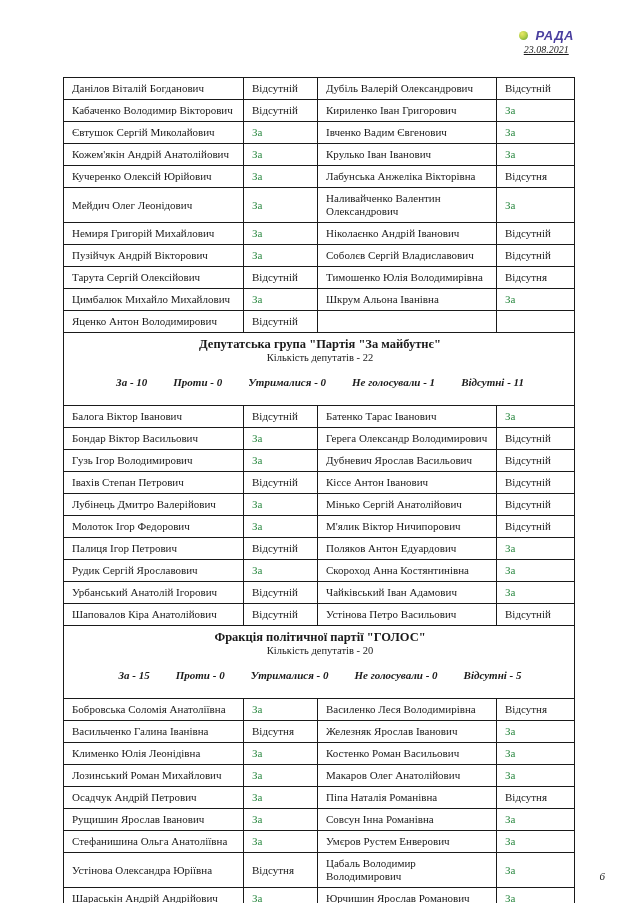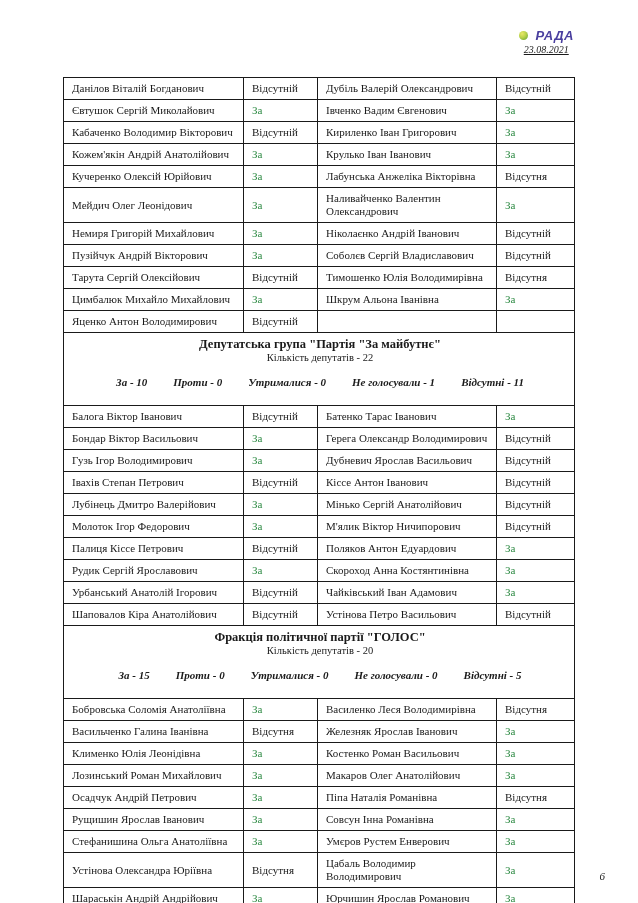--- a/index.html
+++ b/index.html
@@ -75,29 +75,29 @@
     <col style="width:78px">
   </colgroup>
   <tbody>
       <tr>
         <td class="name-col">Данілов Віталій Богданович</td>
         <td class="status-col">Відсутній</td>
         <td class="name-col">Дубіль Валерій Олександрович</td>
         <td class="status-col">Відсутній</td>
       </tr>
       <tr>
+        <td class="name-col">Кабаченко Володимир Вікторович</td>
+        <td class="status-col">Відсутній</td>
+        <td class="name-col">Кириленко Іван Григорович</td>
+        <td class="status-col vote-for">За</td>
+      </tr>
+      <tr>
         <td class="name-col">Євтушок Сергій Миколайович</td>
         <td class="status-col vote-for">За</td>
         <td class="name-col">Івченко Вадим Євгенович</td>
-        <td class="status-col vote-for">За</td>
-      </tr>
-      <tr>
-        <td class="name-col">Кабаченко Володимир Вікторович</td>
-        <td class="status-col">Відсутній</td>
-        <td class="name-col">Кириленко Іван Григорович</td>
         <td class="status-col vote-for">За</td>
       </tr>
       <tr>
         <td class="name-col">Кожем'якін Андрій Анатолійович</td>
         <td class="status-col vote-for">За</td>
         <td class="name-col">Крулько Іван Іванович</td>
         <td class="status-col vote-for">За</td>
       </tr>
       <tr>
         <td class="name-col">Кучеренко Олексій Юрійович</td>
@@ -178,21 +178,21 @@
         <td class="name-col">Мінько Сергій Анатолійович</td>
         <td class="status-col">Відсутній</td>
       </tr>
       <tr>
         <td class="name-col">Молоток Ігор Федорович</td>
         <td class="status-col vote-for">За</td>
         <td class="name-col">М'ялик Віктор Ничипорович</td>
         <td class="status-col">Відсутній</td>
       </tr>
       <tr>
-        <td class="name-col">Палиця Кіссе Петрович</td>
+        <td class="name-col">Палиця Ігор Петрович</td>
         <td class="status-col">Відсутній</td>
         <td class="name-col">Поляков Антон Едуардович</td>
         <td class="status-col vote-for">За</td>
       </tr>
       <tr>
         <td class="name-col">Рудик Сергій Ярославович</td>
         <td class="status-col vote-for">За</td>
         <td class="name-col">Скороход Анна Костянтинівна</td>
         <td class="status-col vote-for">За</td>
       </tr>

